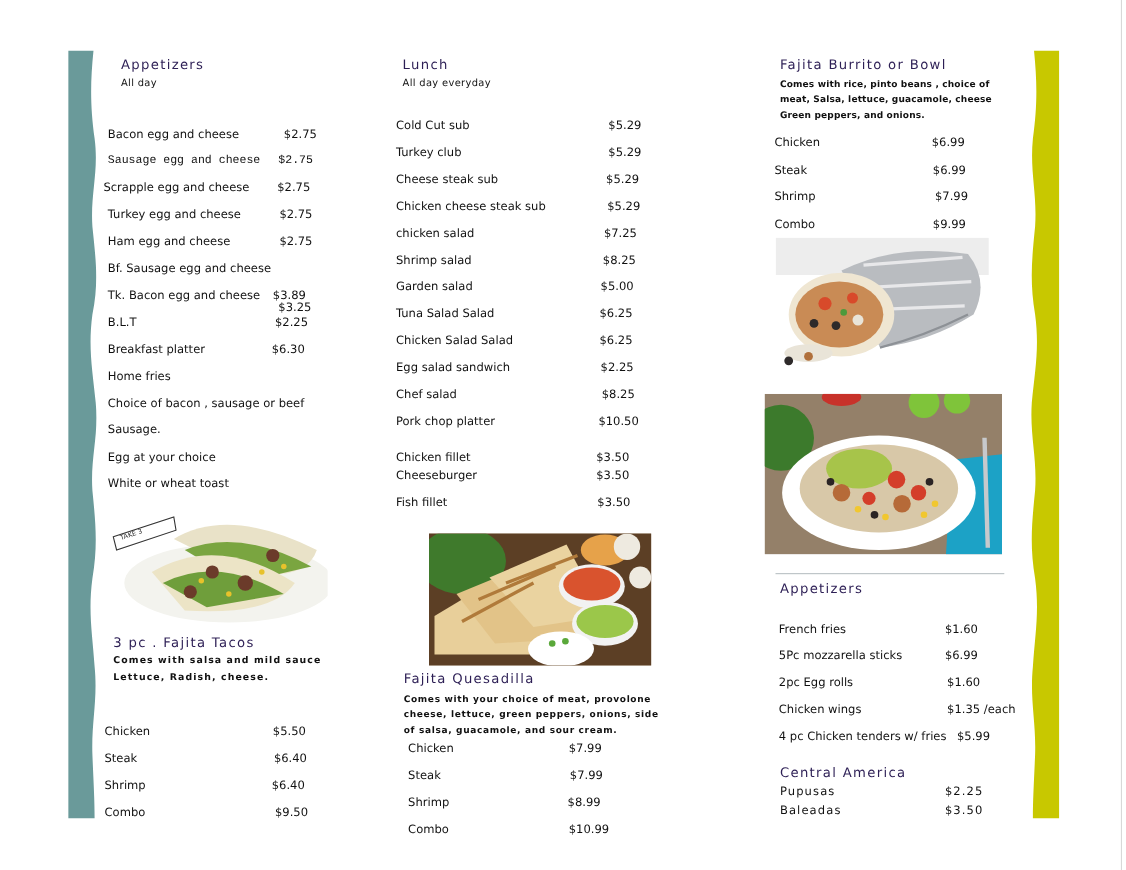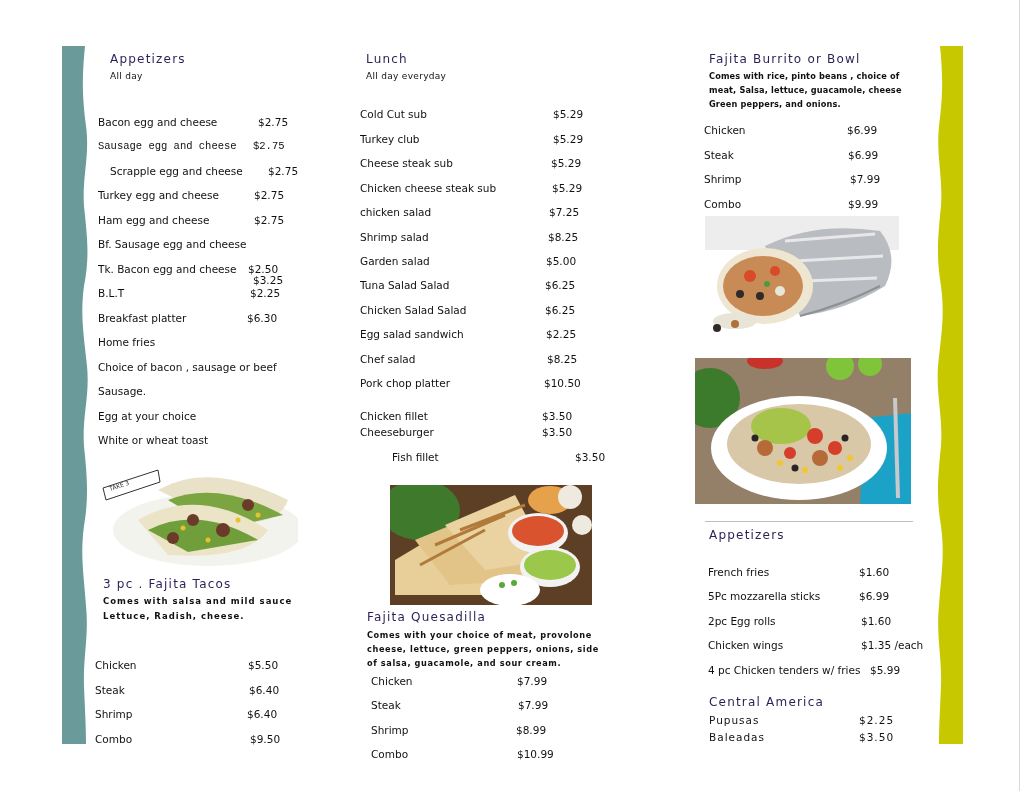--- a/index.html
+++ b/index.html
@@ -46,39 +46,39 @@
   <div class="abs sub" style="left:110px; top:71px;">All day</div>
 
   <div class="abs item" style="left:98px; top:116px; width:200px; height:14px;">
     <span class="name">Bacon egg and cheese</span>
     <span class="price" style="left:160px;">$2.75</span>
   </div>
   <div class="abs item" style="left:98px; top:140px; width:200px; height:14px;font-family:Liberation Mono, monospace;">
     <span class="name">Sausage egg and cheese</span>
     <span class="price" style="left:155px;">$2.75</span>
   </div>
-  <div class="abs item" style="left:110px; top:165px; width:200px; height:14px;text-align:center;">
+  <div class="abs item" style="left:94px; top:165px; width:200px; height:14px;text-align:center;">
     <span class="name">Scrapple egg and cheese</span>
     <span class="price" style="left:158px;">$2.75</span>
   </div>
   <div class="abs item" style="left:98px; top:189px; width:200px; height:14px;">
     <span class="name">Turkey  egg and cheese</span>
     <span class="price" style="left:156px;">$2.75</span>
   </div>
   <div class="abs item" style="left:98px; top:214px; width:200px; height:14px;">
     <span class="name">Ham egg and cheese</span>
     <span class="price" style="left:156px;">$2.75</span>
   </div>
   <div class="abs item" style="left:98px; top:238px; width:200px; height:14px;">
     <span class="name">Bf. Sausage egg and cheese</span>
     <span class="price" style="left:155px;margin-top:36px;">$3.25</span>
   </div>
   <div class="abs item" style="left:98px; top:263px; width:200px; height:14px;">
     <span class="name">Tk. Bacon egg and cheese</span>
-    <span class="price" style="left:150px;">$2.50</span>
+    <span class="price" style="left:150px;">$3.89</span>
   </div>
   <div class="abs item" style="left:98px; top:287px; width:200px; height:14px;">
     <span class="name">B.L.T</span>
     <span class="price" style="left:152px;">$2.25</span>
   </div>
   <div class="abs item" style="left:98px; top:312px; width:200px; height:14px;">
     <span class="name">Breakfast platter</span>
     <span class="price" style="left:149px;">$6.30</span>
   </div>
   <div class="abs item" style="left:98px; top:336px; width:220px; height:14px;">
@@ -190,21 +190,21 @@
     <span class="price" style="left:184px;">$10.50</span>
   </div>
   <div class="abs item" style="left:360px; top:410px; width:240px; height:14px;">
     <span class="name">Chicken fillet</span>
     <span class="price" style="left:182px;">$3.50</span>
   </div>
   <div class="abs item" style="left:360px; top:426px; width:240px; height:14px;">
     <span class="name">Cheeseburger</span>
     <span class="price" style="left:182px;">$3.50</span>
   </div>
-  <div class="abs item" style="left:360px; top:451px; width:240px; height:14px;margin-left:32px;">
+  <div class="abs item" style="left:360px; top:451px; width:240px; height:14px;">
     <span class="name">Fish fillet</span>
     <span class="price" style="left:183px;">$3.50</span>
   </div>
 
   <div class="photo" style="left:390px; top:485px; width:202px; height:120px; background:#6b4a2a;" aria-label="Quesadilla photo">
     <svg width="202" height="120" viewBox="0 0 202 120">
       <rect width="202" height="120" fill="#5c3f25"></rect>
       <ellipse cx="30" cy="25" rx="40" ry="30" fill="#3f7a2c"></ellipse>
       <ellipse cx="160" cy="15" rx="22" ry="14" fill="#e6a24a"></ellipse>
       <circle cx="180" cy="12" r="12" fill="#eeeae0"></circle>

